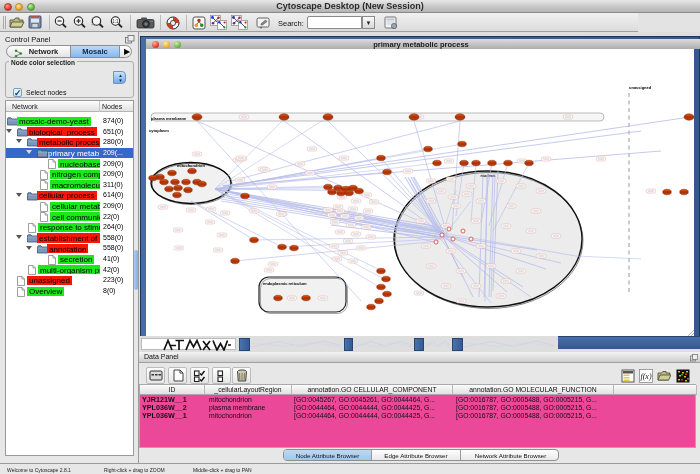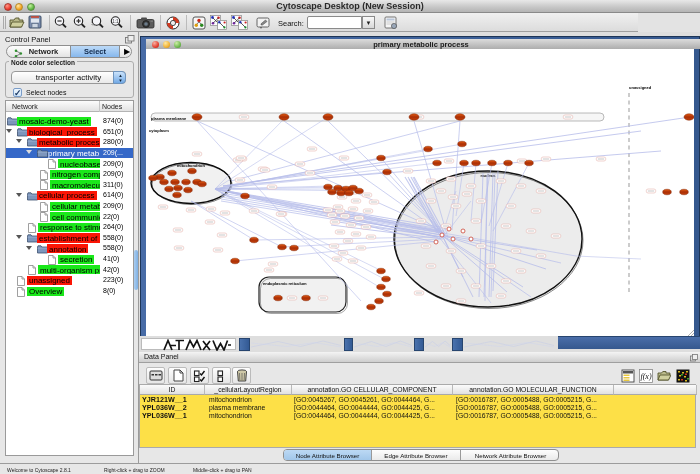--- a/index.html
+++ b/index.html
@@ -29,21 +29,21 @@
 .treehdr{left:0;top:0;width:127px;height:11px;background:linear-gradient(#fcfcfc,#e2e2e2);border-bottom:1px solid #b4b4b4;font-size:7px;color:#222;}
 #mdi{left:139px;top:32px;width:561px;height:431px;background:#dedede;}
 #mainwin{left:1px;top:4px;width:560px;height:311px;background:linear-gradient(90deg,#476ba6,#35588e);border:1px solid #1d3557;}
 #mwtitle{left:5px;top:2px;width:602px;height:10px;background:linear-gradient(#dcdcdc,#adadad);font-size:7.5px;font-weight:bold;color:#1a1a1a;}
 .mtl{width:7px;height:7px;border-radius:50%;top:1.5px;}
 #mwcanvas{left:5px;top:12px;width:548px;height:288px;background:#fff;}
 #dpanel{left:0px;top:320px;width:561px;height:111px;background:#e7e7e7;}
 #dptitle{left:0;top:0;width:561px;height:11px;background:linear-gradient(#f4f4f4,#cecece);border-bottom:1px solid #9f9f9f;font-size:7px;color:#111;}
 #dtoolbar{left:0;top:11px;width:561px;height:21px;}
 .dbtn{top:4px;width:19px;height:17px;background:linear-gradient(#fdfdfd,#e6e6e6);border:1px solid #bbb;border-radius:2px;}
-#dtable{left:0;top:32px;width:557px;height:64px;background:#fde047;border:1px solid #aaa;font-size:7px;}
+#dtable{left:0;top:32px;width:557px;height:64px;background:#ec4899;border:1px solid #aaa;font-size:7px;}
 .dth{top:0;height:10px;background:linear-gradient(#fbfbfb,#e1e1e1);border-right:1px solid #b9b9b9;border-bottom:1px solid #a9a9a9;text-align:center;font-size:6.8px;color:#111;line-height:10px;overflow:hidden;}
 .dtr{height:8.2px;line-height:8.2px;font-size:6.8px;color:#111;white-space:nowrap;overflow:hidden;}
 .dtabs{left:144px;top:97px;height:12px;border:1px solid #8f8f8f;border-radius:4px;background:linear-gradient(#fdfdfd,#eaeaea);overflow:hidden;}
 .dtab{top:0;height:12px;font-size:6.2px;color:#111;text-align:center;line-height:11px;}
 #statusbar{left:0;top:463px;width:700px;height:11px;background:#e7e7e7;border-top:1px solid #9c9c9c;font-size:5px;color:#222;}
 .fragstrip{left:0;top:304px;width:561px;height:16px;background:#dedede;}
 svg{display:block;}
 .icon{position:absolute;}
 </style></head><body>
 
@@ -163,26 +163,25 @@
       <rect x="0.5" y="2.5" width="6" height="5.5" fill="none" stroke="#777" stroke-width="0.9"></rect>
       <rect x="3" y="0.5" width="6" height="5.5" fill="#eee" stroke="#777" stroke-width="0.9"></rect>
     </svg>
     <div class="tabcap abs">
       <div class="tabnet abs"><svg style="position:absolute;left:7px;top:2.5px" width="9" height="9" viewBox="0 0 9 9">
           <circle cx="2" cy="1.8" r="1.3" fill="#2a9a2a"></circle>
           <circle cx="6.8" cy="4.5" r="1.3" fill="#2a9a2a"></circle>
           <circle cx="2" cy="7.2" r="1.3" fill="#2a9a2a"></circle>
           <path d="M2 1.8 L6.8 4.5 L2 7.2" stroke="#555" stroke-width="0.7" fill="none"></path>
         </svg><span style="margin-left:10px">Network</span></div>
-      <div class="tabmos abs">Select</div>
+      <div class="tabmos abs">Mosaic</div>
       <div class="tabarr abs">▶</div>
     </div>
     <div class="grpbox abs"></div>
     <div class="grplbl abs">Node color selection</div>
-    <div class="combo abs">transporter activity</div>
     <div class="combospin abs">
       <div class="spin abs" style="top:2px">▲</div>
       <div class="spin abs" style="top:7px">▼</div>
     </div>
     <div class="chk abs">✓</div>
     <div class="chklbl abs">Select nodes</div>
     <div class="treebox abs">
       <div class="treehdr abs">
         <span style="position:absolute;left:6px;top:1.5px">Network</span>
         <span style="position:absolute;left:96px;top:1.5px">Nodes</span>

